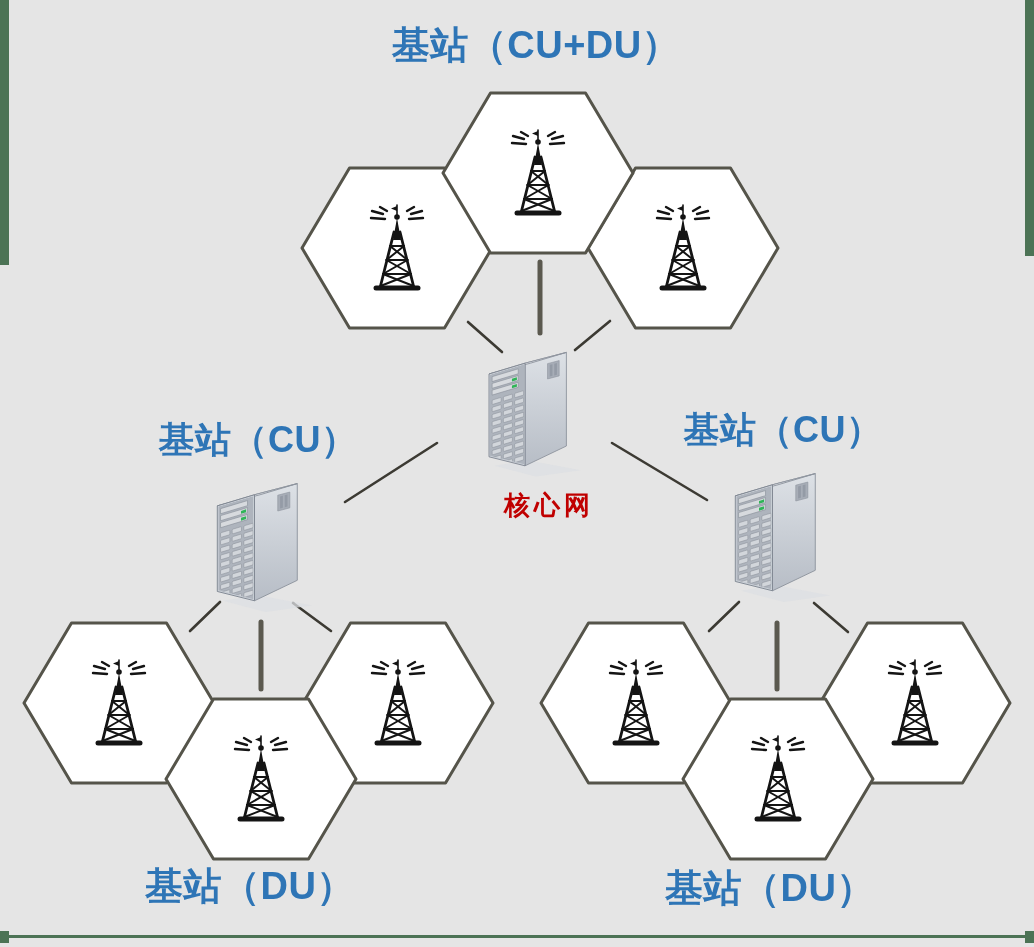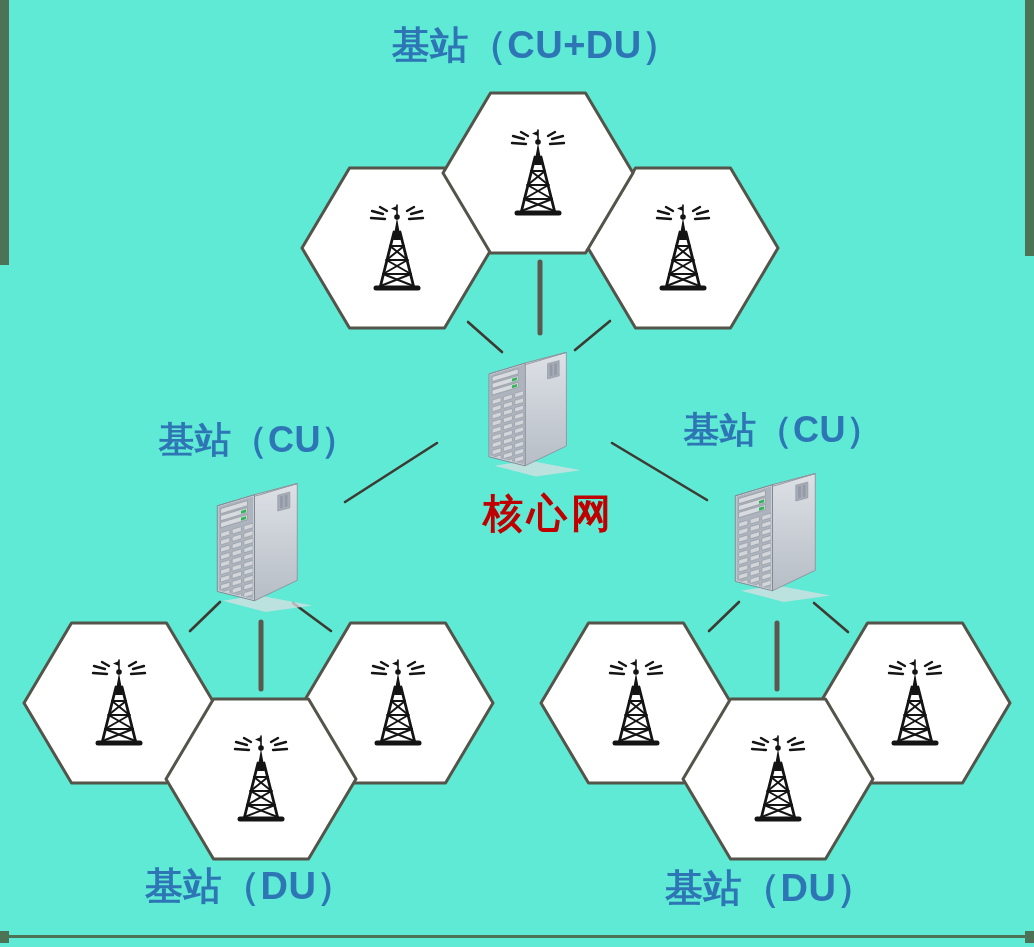--- a/index.html
+++ b/index.html
@@ -1,29 +1,29 @@
 <!DOCTYPE html>
 <html><head>
 <meta charset="utf-8">
 <style>
   html,body{margin:0;padding:0;background:#fff;}
   .canvas{
-    position:relative;width:1034px;height:947px;background:#5eead4;
+    position:relative;width:1034px;height:947px;background:#e5e5e5;
     overflow:hidden;font-family:"Liberation Sans",sans-serif;
   }
   .scene{position:absolute;left:0;top:0;width:1034px;height:947px;}
   .lbl{
     position:absolute;font-weight:bold;color:#2E75B6;white-space:nowrap;
     transform:translateX(-50%);line-height:1.05;letter-spacing:0.5px;
     font-family:"Liberation Sans",sans-serif;
   }
   #lbl-top{left:536px;top:26px;font-size:38px;}
   #lbl-left-cu{left:258px;top:421px;font-size:36px;}
   #lbl-right-cu{left:783px;top:411px;font-size:36px;}
-  #lbl-core{left:549px;top:492px;font-size:40px;color:#C00000;letter-spacing:4px;}
+  #lbl-core{left:549px;top:492px;font-size:26px;color:#C00000;letter-spacing:4px;}
   #lbl-left-du{left:250px;top:867px;font-size:38px;}
   #lbl-right-du{left:770px;top:869px;font-size:38px;}
   .stripe{position:absolute;background:#4C7355;}
   .stripe-left{left:0;top:0;width:9px;height:265px;}
   .stripe-right{right:0;top:0;width:9px;height:256px;}
   .bottom-line{position:absolute;left:0;top:935px;width:1034px;height:3px;background:#4C7355;}
   .corner{position:absolute;width:9px;height:12px;background:#4C7355;top:931px;}
   .corner-bl{left:0;}
   .corner-br{right:0;}
 </style>

